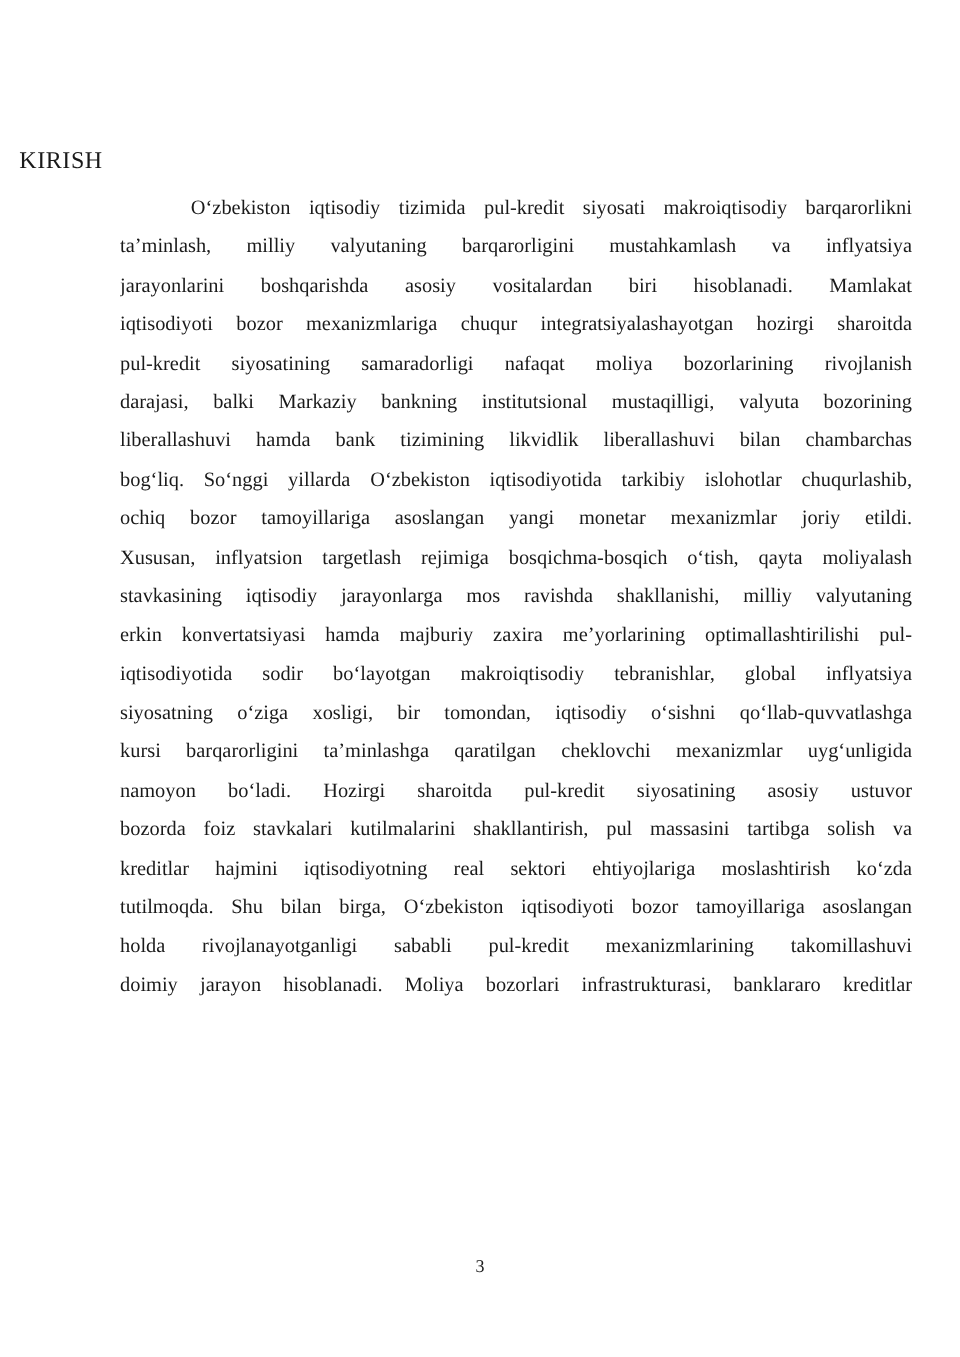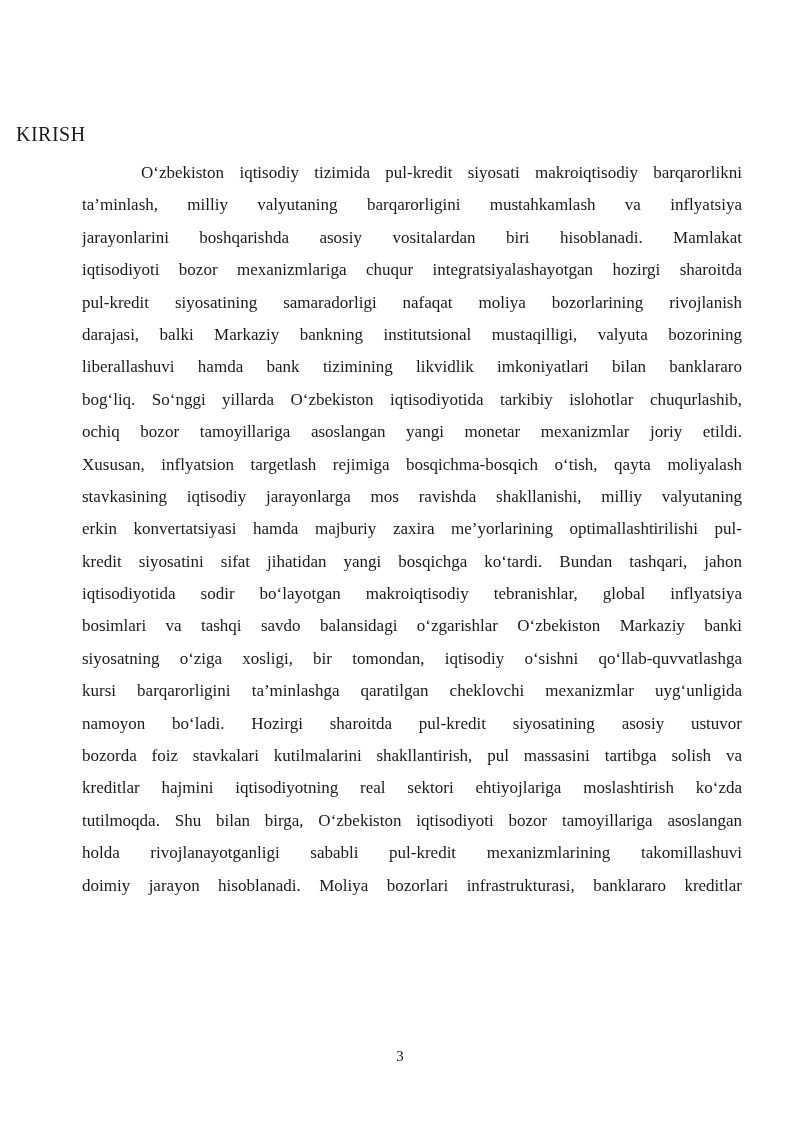--- a/index.html
+++ b/index.html
@@ -24,21 +24,21 @@
     margin: 16px;
     text-align: left;
     font-size: 20px;
     font-weight: normal;
     letter-spacing: 0.5px;
     color: #1a1a1a;
   }
   .body-block {
     position: absolute;
     top: 157px;
-    left: 82px;
+    left: 100px;
     width: 660px;
     font-size: 17px;
   }
   .line {
     line-height: 32.4px;
     height: 32.4px;
     overflow: hidden;
     text-align: justify;
     text-align-last: justify;
     word-spacing: 0.5px;
@@ -63,29 +63,27 @@
 
   <h1 class="title">KIRISH</h1>
 
   <div class="body-block">
     <div class="line indent">O‘zbekiston iqtisodiy tizimida pul-kredit siyosati makroiqtisodiy barqarorlikni</div>
     <div class="line">ta’minlash, milliy valyutaning barqarorligini mustahkamlash va inflyatsiya</div>
     <div class="line">jarayonlarini boshqarishda asosiy vositalardan biri hisoblanadi. Mamlakat</div>
     <div class="line">iqtisodiyoti bozor mexanizmlariga chuqur integratsiyalashayotgan hozirgi sharoitda</div>
     <div class="line">pul-kredit siyosatining samaradorligi nafaqat moliya bozorlarining rivojlanish</div>
     <div class="line">darajasi, balki Markaziy bankning institutsional mustaqilligi, valyuta bozorining</div>
-    <div class="line">liberallashuvi hamda bank tizimining likvidlik imkoniyatlari bilan banklararo</div>
+    <div class="line">liberallashuvi hamda bank tizimining likvidlik liberallashuvi bilan chambarchas</div>
     <div class="line">bog‘liq. So‘nggi yillarda O‘zbekiston iqtisodiyotida tarkibiy islohotlar chuqurlashib,</div>
     <div class="line">ochiq bozor tamoyillariga asoslangan yangi monetar mexanizmlar joriy etildi.</div>
     <div class="line">Xususan, inflyatsion targetlash rejimiga bosqichma-bosqich o‘tish, qayta moliyalash</div>
     <div class="line">stavkasining iqtisodiy jarayonlarga mos ravishda shakllanishi, milliy valyutaning</div>
     <div class="line">erkin konvertatsiyasi hamda majburiy zaxira me’yorlarining optimallashtirilishi pul-</div>
-    <div class="line">kredit siyosatini sifat jihatidan yangi bosqichga ko‘tardi. Bundan tashqari, jahon</div>
     <div class="line">iqtisodiyotida sodir bo‘layotgan makroiqtisodiy tebranishlar, global inflyatsiya</div>
-    <div class="line">bosimlari va tashqi savdo balansidagi o‘zgarishlar O‘zbekiston Markaziy banki</div>
     <div class="line">siyosatning o‘ziga xosligi, bir tomondan, iqtisodiy o‘sishni qo‘llab-quvvatlashga</div>
     <div class="line">kursi barqarorligini ta’minlashga qaratilgan cheklovchi mexanizmlar uyg‘unligida</div>
     <div class="line">namoyon bo‘ladi. Hozirgi sharoitda pul-kredit siyosatining asosiy ustuvor</div>
     <div class="line">bozorda foiz stavkalari kutilmalarini shakllantirish, pul massasini tartibga solish va</div>
     <div class="line">kreditlar hajmini iqtisodiyotning real sektori ehtiyojlariga moslashtirish ko‘zda</div>
     <div class="line">tutilmoqda. Shu bilan birga, O‘zbekiston iqtisodiyoti bozor tamoyillariga asoslangan</div>
     <div class="line">holda rivojlanayotganligi sababli pul-kredit mexanizmlarining takomillashuvi</div>
     <div class="line">doimiy jarayon hisoblanadi. Moliya bozorlari infrastrukturasi, banklararo kreditlar</div>
   </div>
 

